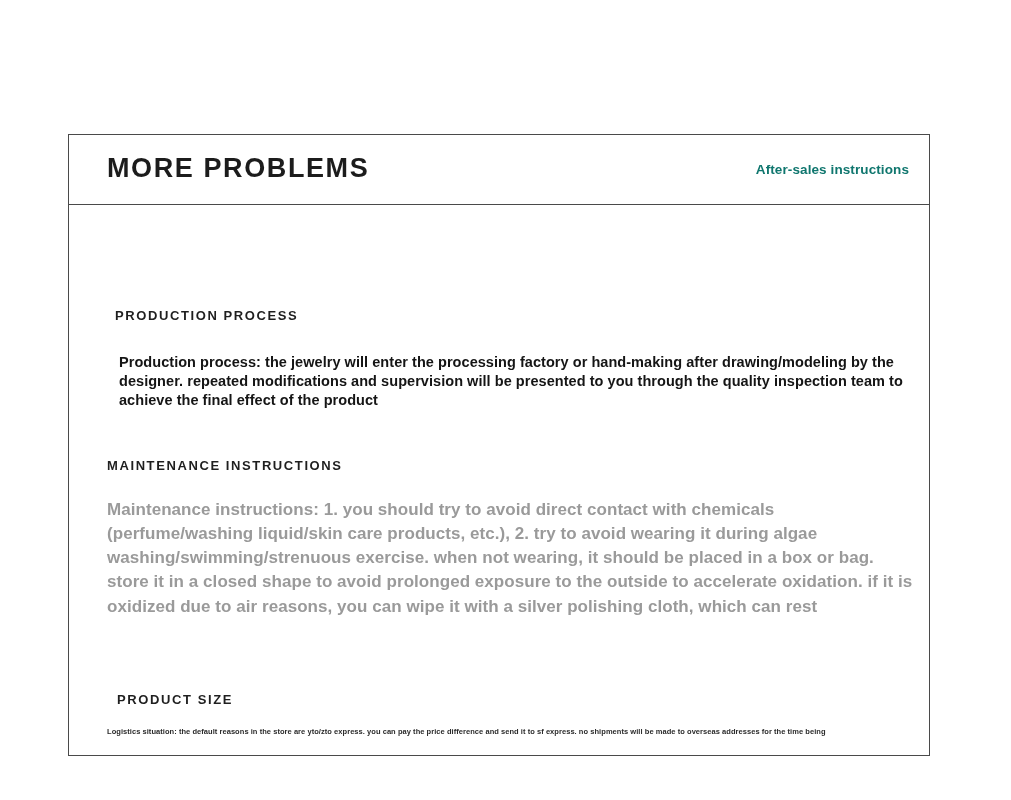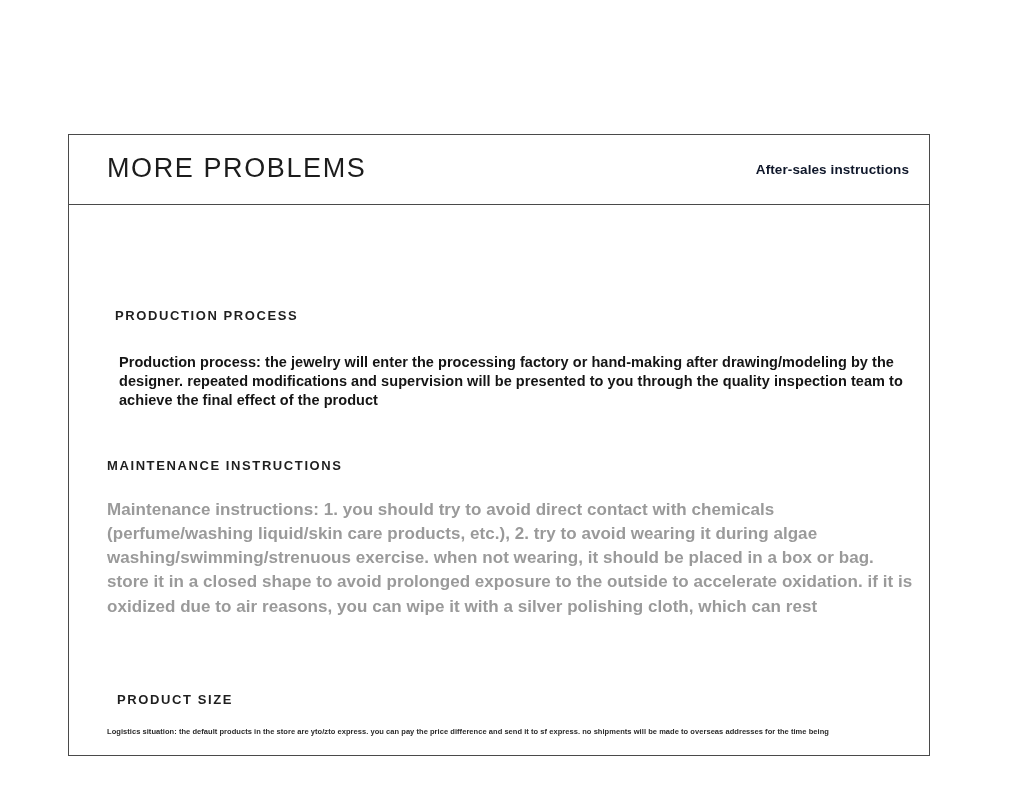--- a/index.html
+++ b/index.html
@@ -37,31 +37,31 @@
     box-sizing: border-box;
   }
 
   .doc-title {
     position: absolute;
     left: 38px;
     top: 18px;
     font-size: 27px;
     letter-spacing: 1.6px;
     color: #1c1c1c;
-    font-weight: 400;
+    font-weight: 700;
     white-space: nowrap;
   }
 
   .doc-header-right {
     position: absolute;
     right: 20px;
     top: 27px;
     font-size: 13.5px;
     font-weight: bold;
-    color: #0f172a;
+    color: #0f766e;
     letter-spacing: 0.1px;
     white-space: nowrap;
   }
 
   .doc-body {
     position: relative;
     padding: 0;
   }
 
   .section-label {
@@ -139,18 +139,18 @@
 
     <div class="doc-body">
 
       <div class="section-label sec1-label">PRODUCTION   PROCESS</div>
       <div class="sec1-text">Production process: the jewelry will enter the processing factory or hand-making after drawing/modeling by the designer. repeated modifications and supervision will be presented to you through the quality inspection team to achieve the final effect of the product</div>
 
       <div class="section-label sec2-label">MAINTENANCE INSTRUCTIONS</div>
       <div class="sec2-text">Maintenance instructions: 1. you should try to avoid direct contact with chemicals (perfume/washing liquid/skin care products, etc.), 2. try to avoid wearing it during algae washing/swimming/strenuous exercise. when not wearing, it should be placed in a box or bag. store it in a closed shape to avoid prolonged exposure to the outside to accelerate oxidation. if it is oxidized due to air reasons, you can wipe it with a silver polishing cloth, which can rest</div>
 
       <div class="section-label sec3-label">PRODUCT SIZE</div>
-      <div class="sec3-text">Logistics situation: the default products in the store are yto/zto express. you can pay the price difference and send it to sf express. no shipments will be made to overseas addresses for the time being</div>
+      <div class="sec3-text">Logistics situation: the default reasons in the store are yto/zto express. you can pay the price difference and send it to sf express. no shipments will be made to overseas addresses for the time being</div>
 
     </div>
 
   </div>
 </div>
 
 </body></html>

